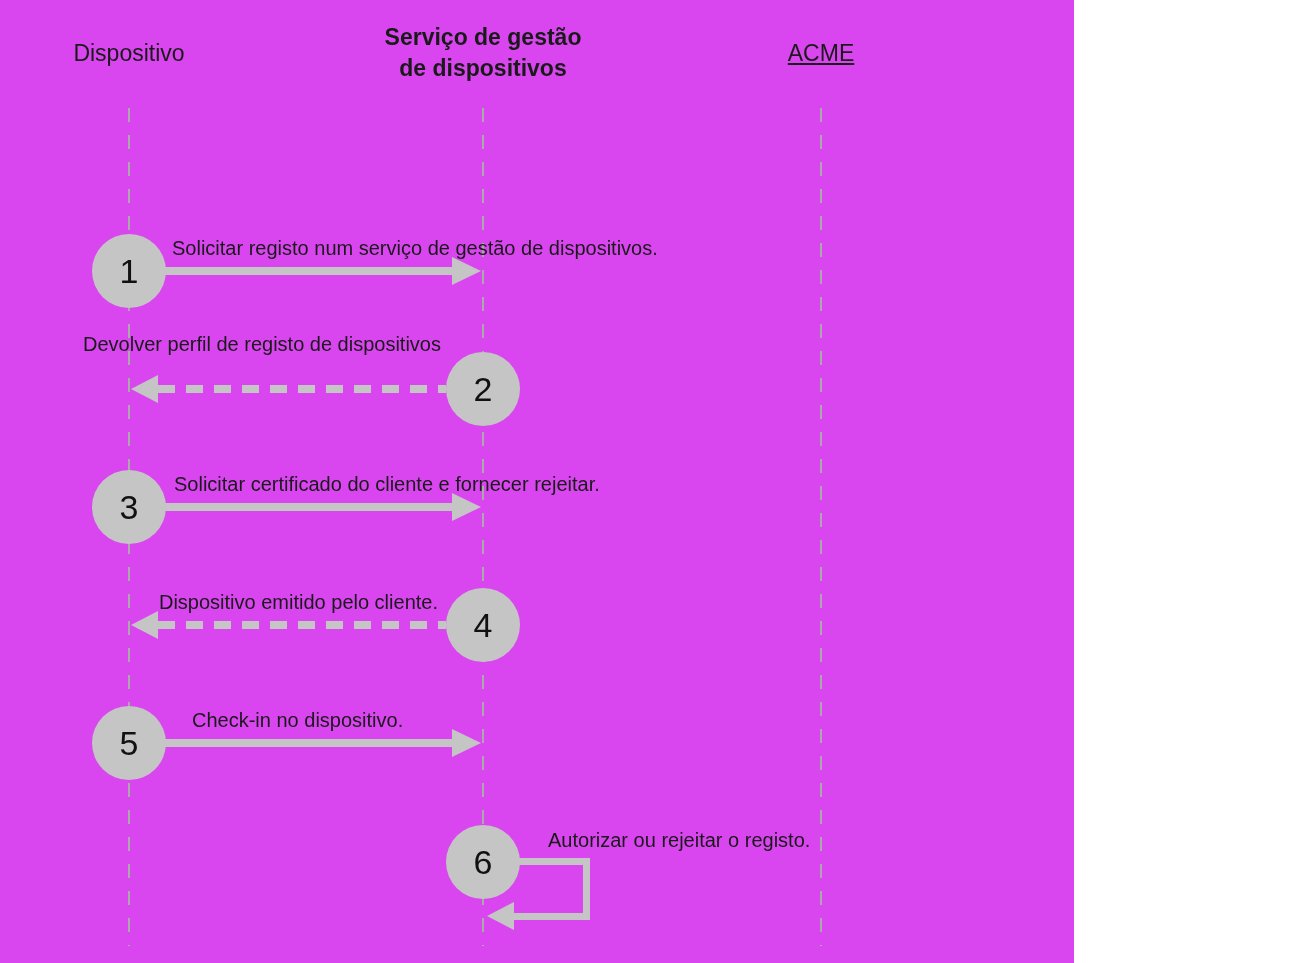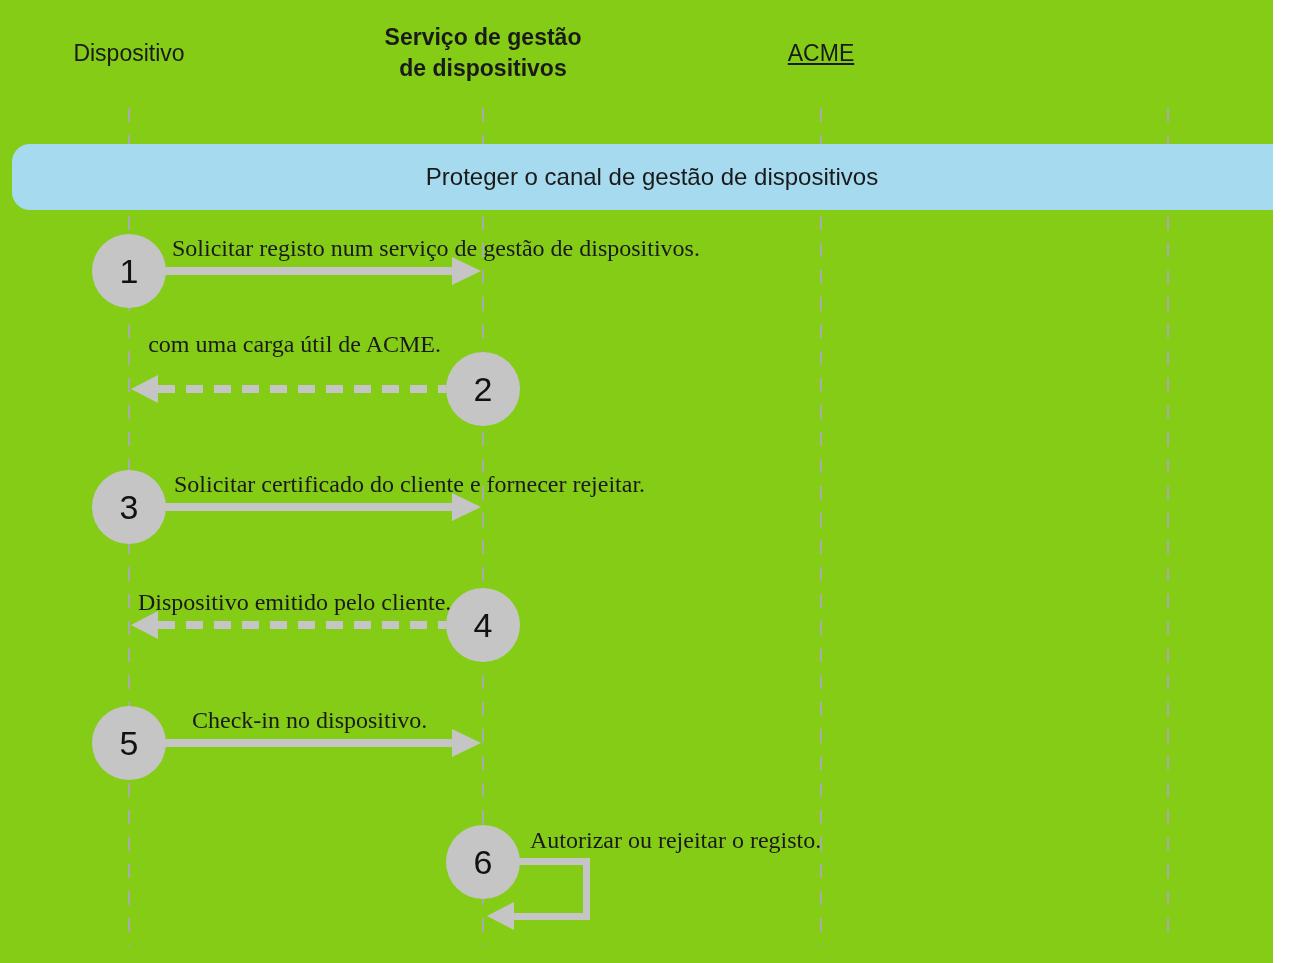--- a/index.html
+++ b/index.html
@@ -1,17 +1,17 @@
 <!DOCTYPE html>
 <html><head>
 <meta charset="utf-8">
 <style>
   html,body{margin:0;padding:0;background:#ffffff;}
   .canvas{
-    position:relative;width:1273px;height:963px;background:#84cc16;
+    position:relative;width:1074px;height:963px;background:#d946ef;
     font-family:"Liberation Sans",sans-serif;color:#1a1a1a;overflow:hidden;
   }
   
   .lifeline{
     position:absolute;top:108px;width:2px;height:838px;
     background:repeating-linear-gradient(180deg,#aaaaaa 0 14px,transparent 14px 27px);
   }
   .ll-0{left:128px;} .ll-1{left:482px;} .ll-2{left:820px;} .ll-3{left:1167px;}
   
   .actor{
@@ -53,57 +53,54 @@
   .head.left{border-right:27px solid #c5c5c5;}
   .h-s1{left:452px;top:257px;} .h-s3{left:452px;top:493px;} .h-s5{left:452px;top:729px;}
   .h-s2{left:131px;top:375px;} .h-s4{left:131px;top:611px;}
   
   .loop{
     position:absolute;left:509px;top:858px;width:81px;height:62px;box-sizing:border-box;
     border:7px solid #c5c5c5;border-left:none;
   }
   .h-s6{left:487px;top:902px;}
   
-  .slabel{position:absolute;font-size:24px;line-height:26px;white-space:nowrap;font-family:Liberation Serif, serif;}
+  .slabel{position:absolute;font-size:20px;line-height:26px;white-space:nowrap;}
   .t-s1{left:172px;top:235px;}
   .t-s2{left:41px;top:331px;width:400px;text-align:right;line-height:27px;white-space:normal;}
   .t-s3{left:174px;top:471px;}
   .t-s4{left:138px;top:589px;width:300px;text-align:right;}
   .t-s5{left:192px;top:707px;}
-  .t-s6{left:530px;top:827px;}
+  .t-s6{left:548px;top:827px;}
 </style>
 </head>
 <body>
 
 <div class="canvas">
 
   <div class="lifeline ll-0"></div>
   <div class="lifeline ll-1"></div>
   <div class="lifeline ll-2"></div>
   <div class="lifeline ll-3"></div>
 
   <div class="actor actor-0">Dispositivo</div>
   <div class="actor actor-1">Serviço de gestão
 de dispositivos</div>
   <div class="actor actor-2">ACME</div>
 
-  <div class="banner">
-    <span>Proteger o canal de gestão de dispositivos</span>
-  </div>
 
   <div>
     <div class="slabel t-s1">Solicitar registo num serviço de gestão de dispositivos.</div>
     <div class="line solid a-s1"></div>
     <div class="head right h-s1"></div>
     <div class="circle c1">1</div>
   </div>
 
   <div>
     <div class="slabel t-s2">
-      <span style="display:block">com uma carga útil de ACME.</span>
+      <span style="display:block">Devolver perfil de registo de dispositivos</span>
     </div>
     <div class="line dashed a-s2"></div>
     <div class="head left h-s2"></div>
     <div class="circle c2">2</div>
   </div>
 
   <div>
     <div class="slabel t-s3">Solicitar certificado do cliente e fornecer rejeitar.</div>
     <div class="line solid a-s3"></div>
     <div class="head right h-s3"></div>

